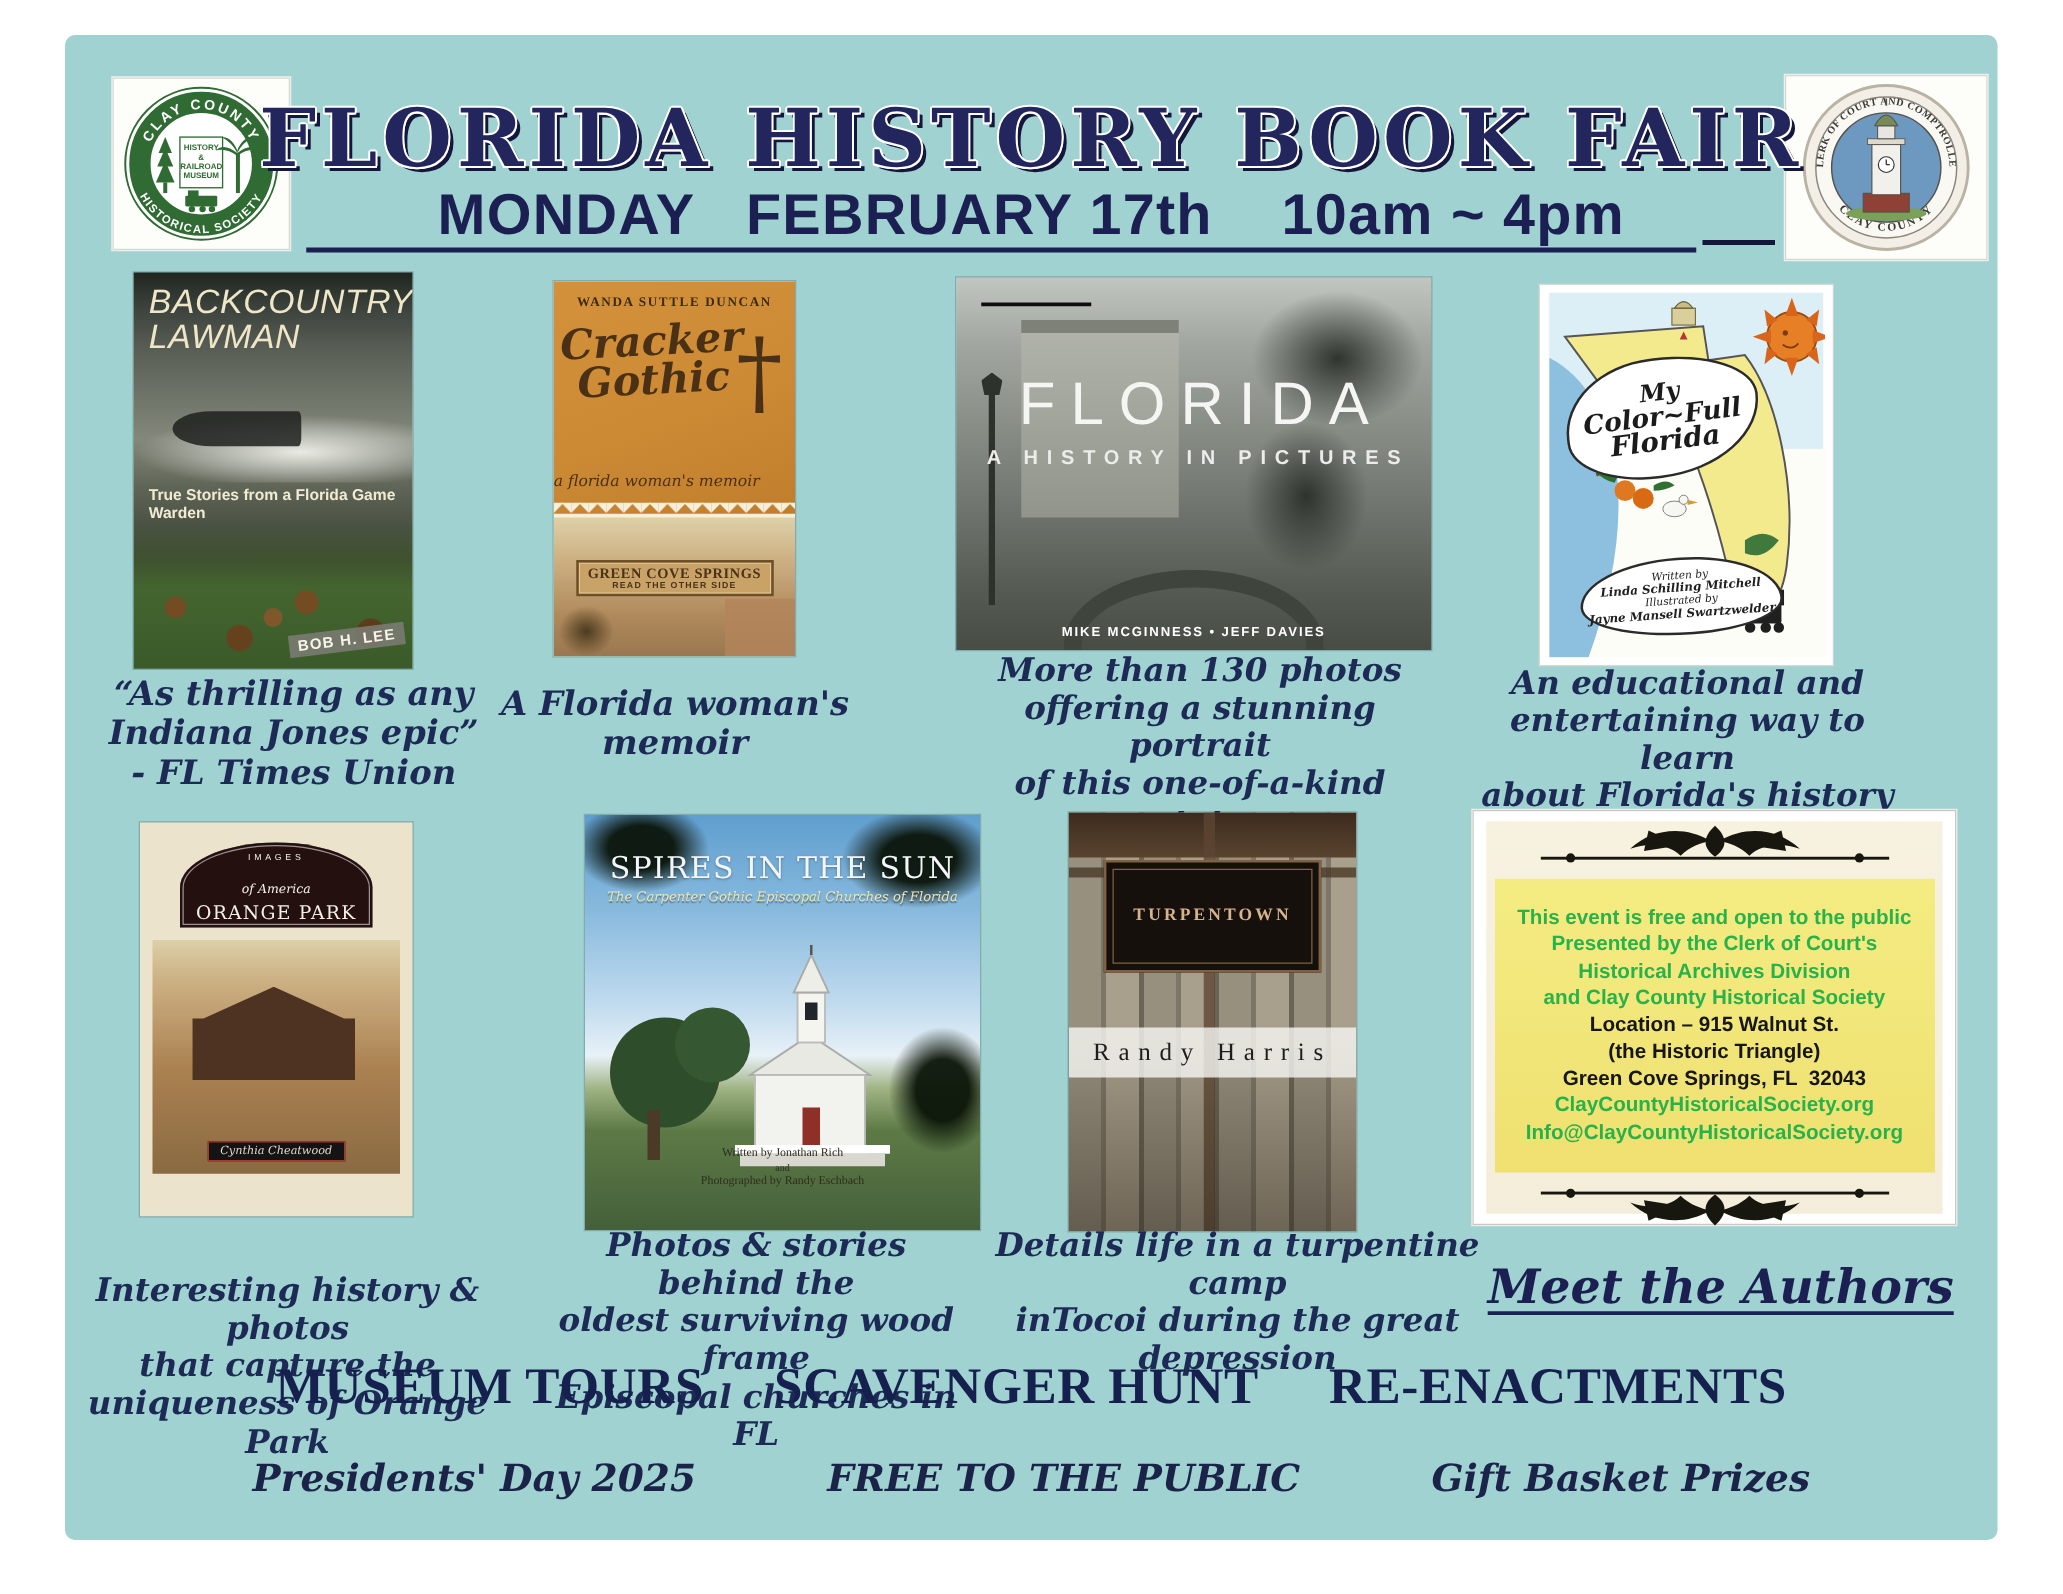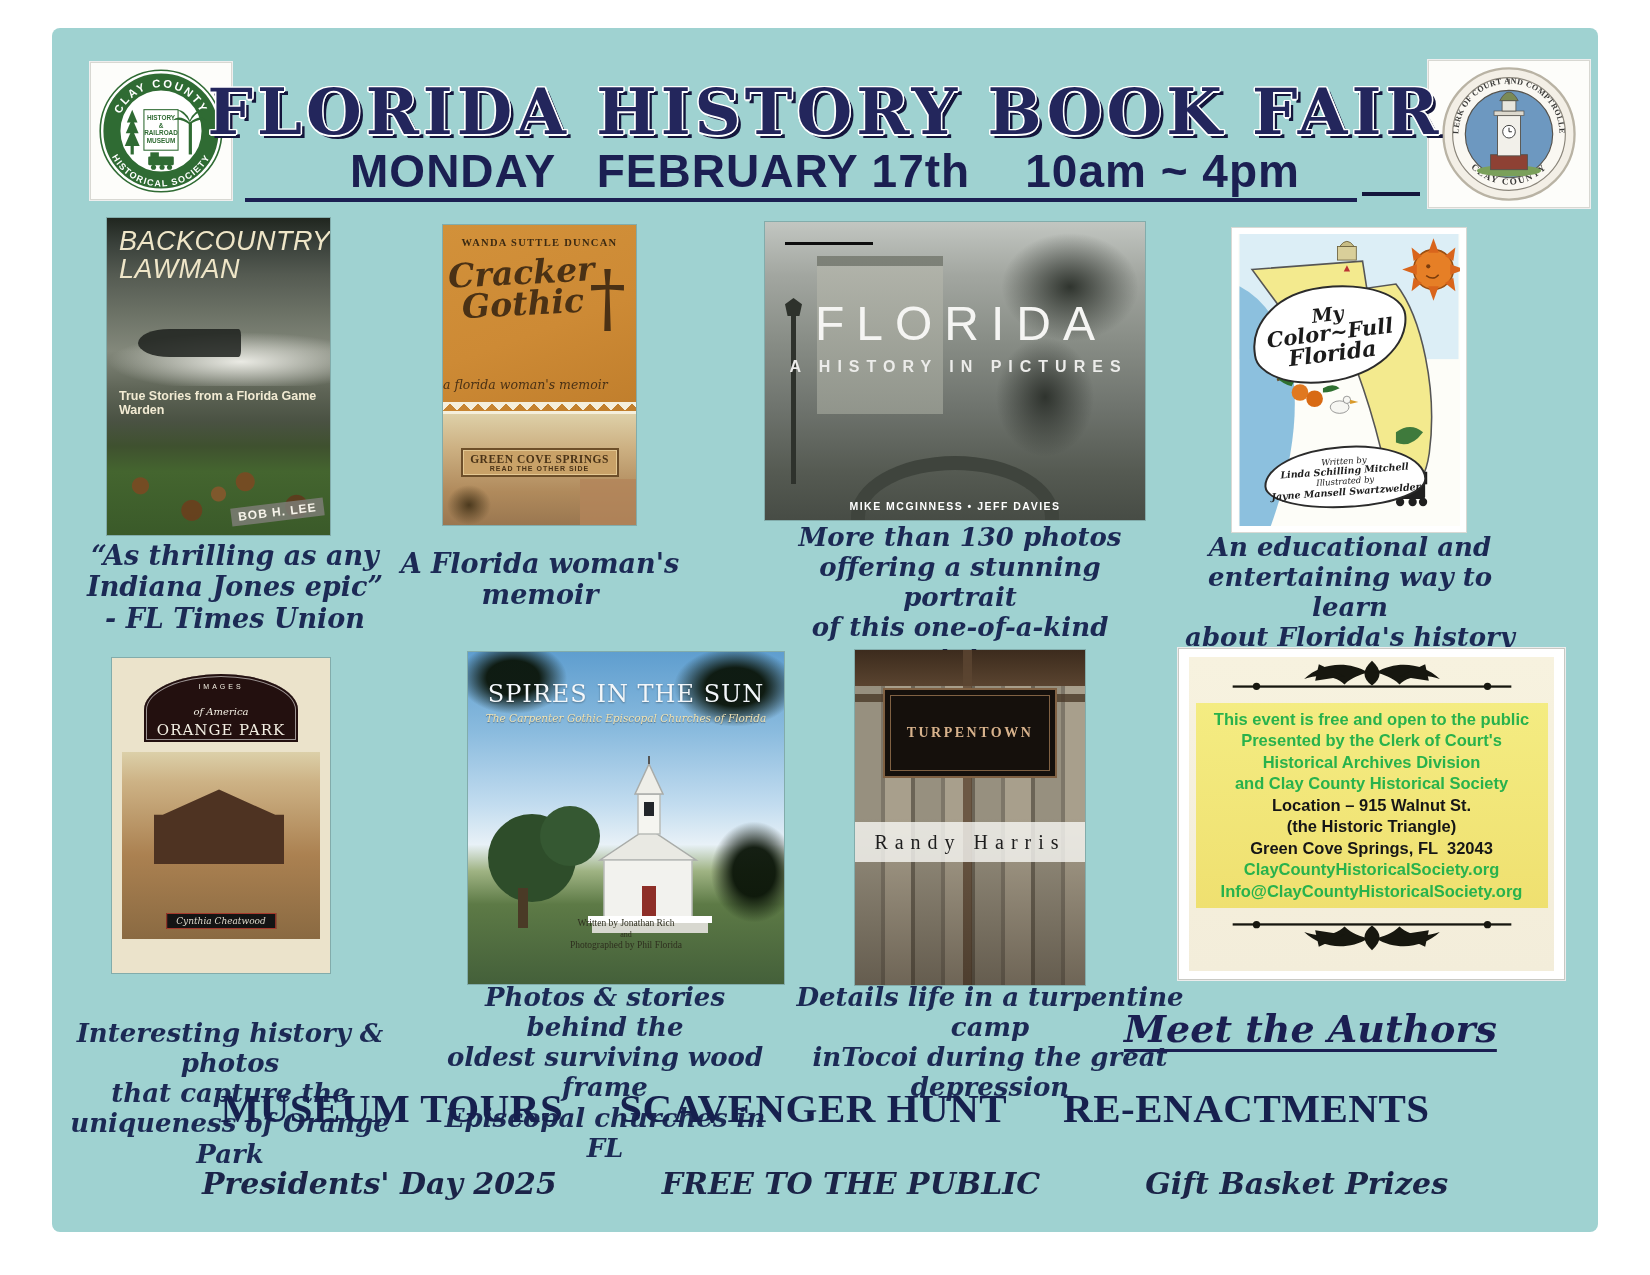--- a/index.html
+++ b/index.html
@@ -161,25 +161,25 @@
   .tp-author{font-family:"Liberation Serif",serif;font-size:20px;letter-spacing:7px;color:#1d1d1d;}
 
   
   .info-card{position:absolute;left:1178px;top:648px;width:385px;height:330px;background:#ffffff;
     border:1px solid #c9c9c4;box-shadow:0 0 0 1px #ececec;}
   .info-inner{position:absolute;left:10px;right:10px;top:8px;bottom:8px;
     background:linear-gradient(180deg,#f7f2df,#f3edda);display:flex;flex-direction:column;align-items:center;}
   .flourish{width:330px;height:44px;flex:0 0 auto;}
   .flourish.flip{transform:scaleY(-1);}
   .info-yellow{width:352px;box-sizing:border-box;background:linear-gradient(180deg,#f4ec82,#efe070);
-    padding:6px 4px;margin:2px 0;text-align:center;font-family:"Liberation Sans",sans-serif;font-weight:bold;
+    padding:21px 4px;margin:2px 0;text-align:center;font-family:"Liberation Sans",sans-serif;font-weight:bold;
     font-size:16.5px;line-height:1.3;}
   .il{white-space:pre;}
   .il-g{color:#28b24c;} .il-k{color:#161616;}
-  .meet-authors{position:absolute;left:1124px;top:1006px;width:385px;text-align:left;
+  .meet-authors{position:absolute;left:1178px;top:1006px;width:385px;text-align:right;
     font-family:"DejaVu Serif",serif;font-style:italic;font-weight:bold;font-size:38px;color:#1b1f52;
     text-decoration:underline;text-underline-offset:7px;text-decoration-thickness:3px;}
 
   
   .activities{position:absolute;left:52px;top:1084px;width:1546px;display:flex;justify-content:center;gap:56px;
     font-family:"Liberation Serif",serif;font-weight:bold;font-size:41px;color:#16204e;letter-spacing:.5px;}
   .taglines{position:absolute;left:52px;top:1166px;width:1546px;display:flex;justify-content:center;gap:105px;
     font-family:"DejaVu Serif",serif;font-style:italic;font-weight:bold;font-size:30px;color:#1b2448;}
 </style>
 </head>
@@ -415,21 +415,21 @@
       <rect x="152" y="54" width="10" height="14" fill="#22262a"></rect>
       <polygon points="143,46 157,16 171,46" fill="#eeeee8" stroke="#a9aca9" stroke-width="1.5"></polygon>
       <line x1="157" y1="8" x2="157" y2="16" stroke="#555" stroke-width="2"></line>
       <rect x="150" y="138" width="14" height="36" fill="#8e2f28"></rect>
       <rect x="96" y="168" width="124" height="7" fill="#ffffff"></rect>
       <rect x="100" y="175" width="116" height="10" fill="#d8d8d0"></rect>
     </svg>
     <div class="sp-credits">
       <div>Written by Jonathan Rich</div>
       <div class="sp-and">and</div>
-      <div>Photographed by Phil Florida</div>
+      <div>Photographed by Randy Eschbach</div>
     </div>
   </div>
 
   <div class="cover cv-tp">
     <div class="tp-beam"></div>
     <div class="tp-beam2"></div>
     <div class="tp-pole"></div>
     <div class="tp-shade"></div>
     <div class="tp-plaque">
       <div class="tp-title">TURPENTOWN</div>

